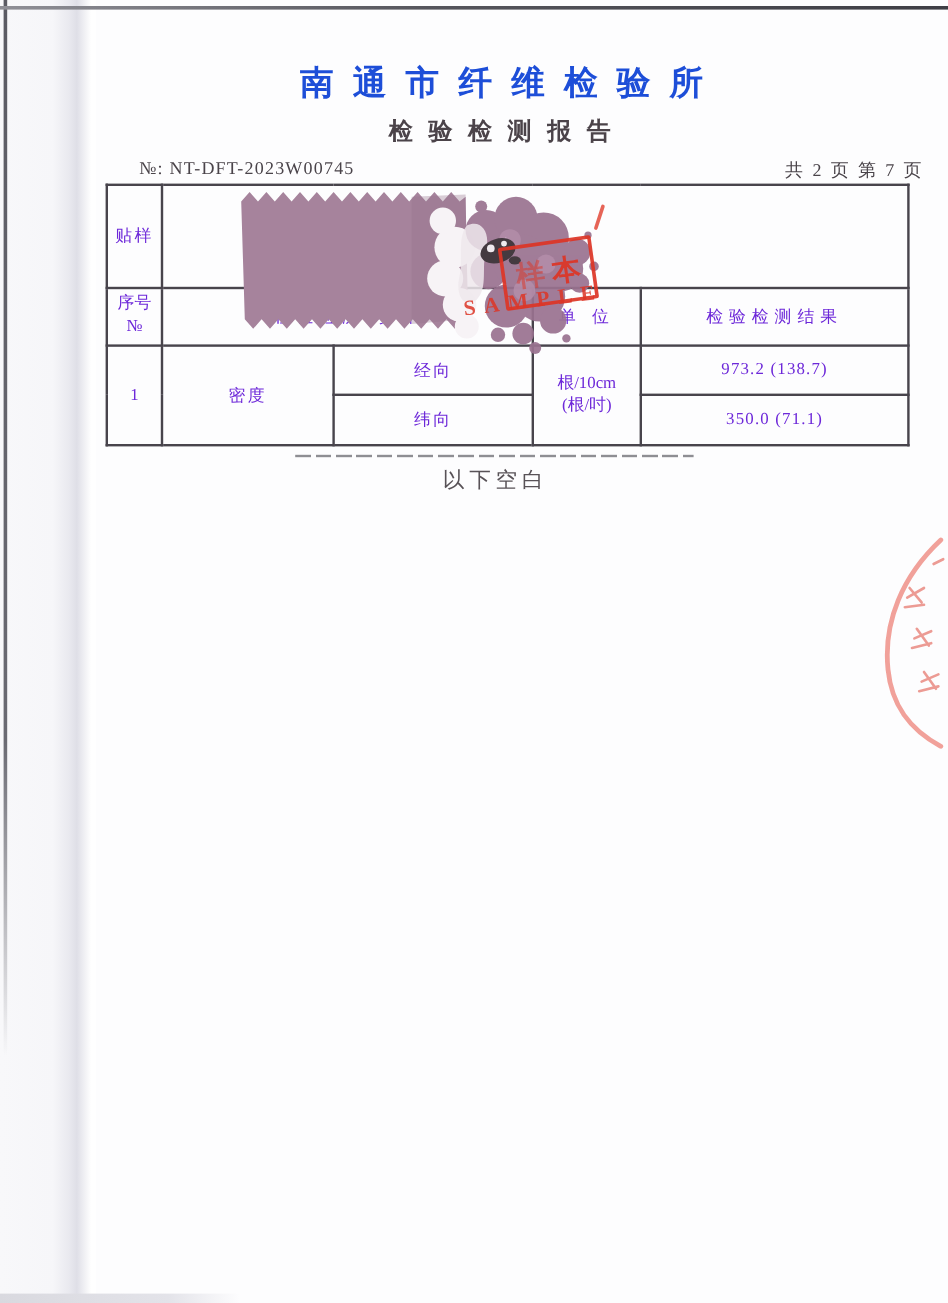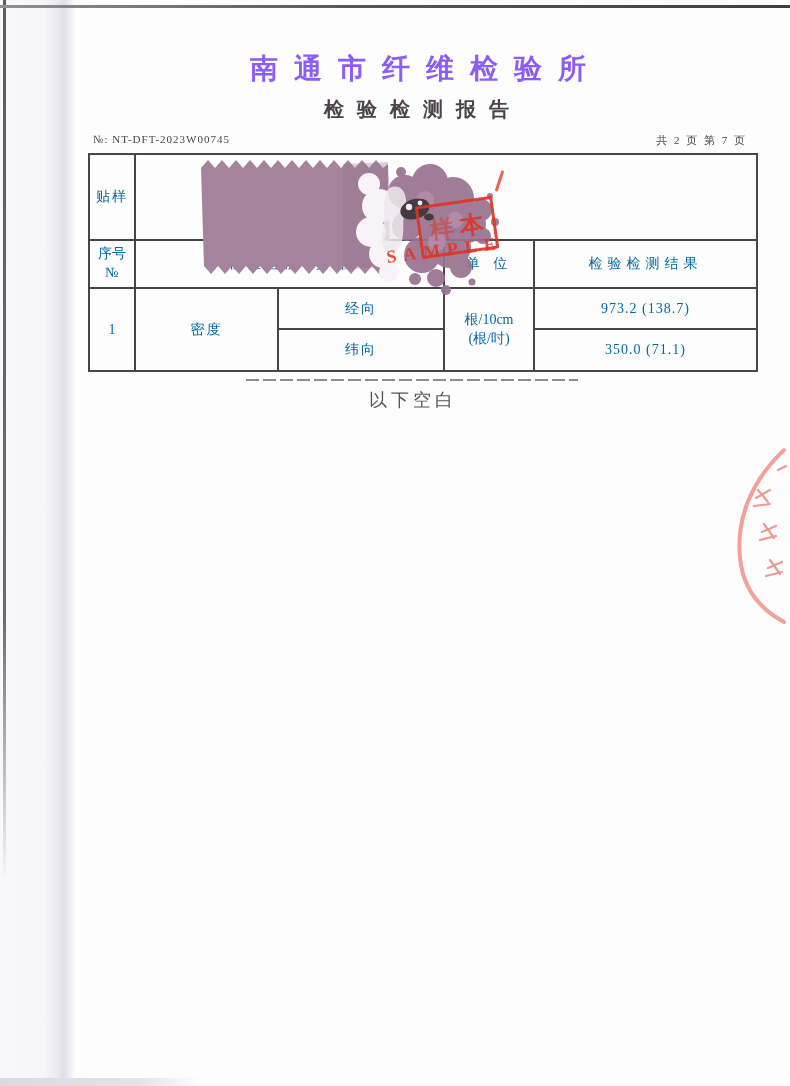--- a/index.html
+++ b/index.html
@@ -24,40 +24,40 @@
     background:linear-gradient(to right,#8f8f96 0%,#55555c 45%,#3e3e45 100%);
   }
   .scan-bottom-strip{
     position:absolute;left:0;bottom:0;width:200px;height:8px;
     background:linear-gradient(to right,#d9d9df 0%,#e3e3e9 70%,rgba(240,240,245,0) 100%);
   }
   
   .title1{
     position:absolute;left:60px;top:50px;width:700px;
     text-align:center;font-size:28px;font-weight:600;
-    letter-spacing:16px;padding-left:16px;color:#8b5cf6;
+    letter-spacing:16px;padding-left:16px;color:#1d4ed8;
   }
   .title2{
     position:absolute;left:60px;top:96px;width:700px;
     text-align:center;font-size:20px;font-weight:600;
     letter-spacing:13px;padding-left:13px;color:#4b4349;
   }
-  .no-row{position:absolute;left:81px;top:133px;width:668px;height:20px;font-size:11px;color:#4a444a;}
+  .no-row{position:absolute;left:104px;top:133px;width:668px;height:20px;font-size:15px;color:#4a444a;}
   .no-left{position:absolute;left:12px;top:0;letter-spacing:1px;}
   .no-right{position:absolute;right:2px;top:0;letter-spacing:2px;}
   
   table.report{
     position:absolute;left:88px;top:153px;
     border-collapse:collapse;table-layout:fixed;
     width:668px;
   }
   table.report td{
     border:2px solid #48444c;
     text-align:center;vertical-align:middle;
-    font-size:14px;color:#0369a1;
+    font-size:14px;color:#6d28d9;
     padding:0;overflow:visible;margin-top:28px;
   }
   .cell-label{letter-spacing:2px;}
   .hdr-spaced{letter-spacing:5px;}
   .two-line span{display:block;line-height:1.35;}
   .result-val{letter-spacing:1px;}
   
   .fabric-overlay{
     position:absolute;left:193px;top:154px;width:332px;height:152px;
     pointer-events:none;z-index:5;

